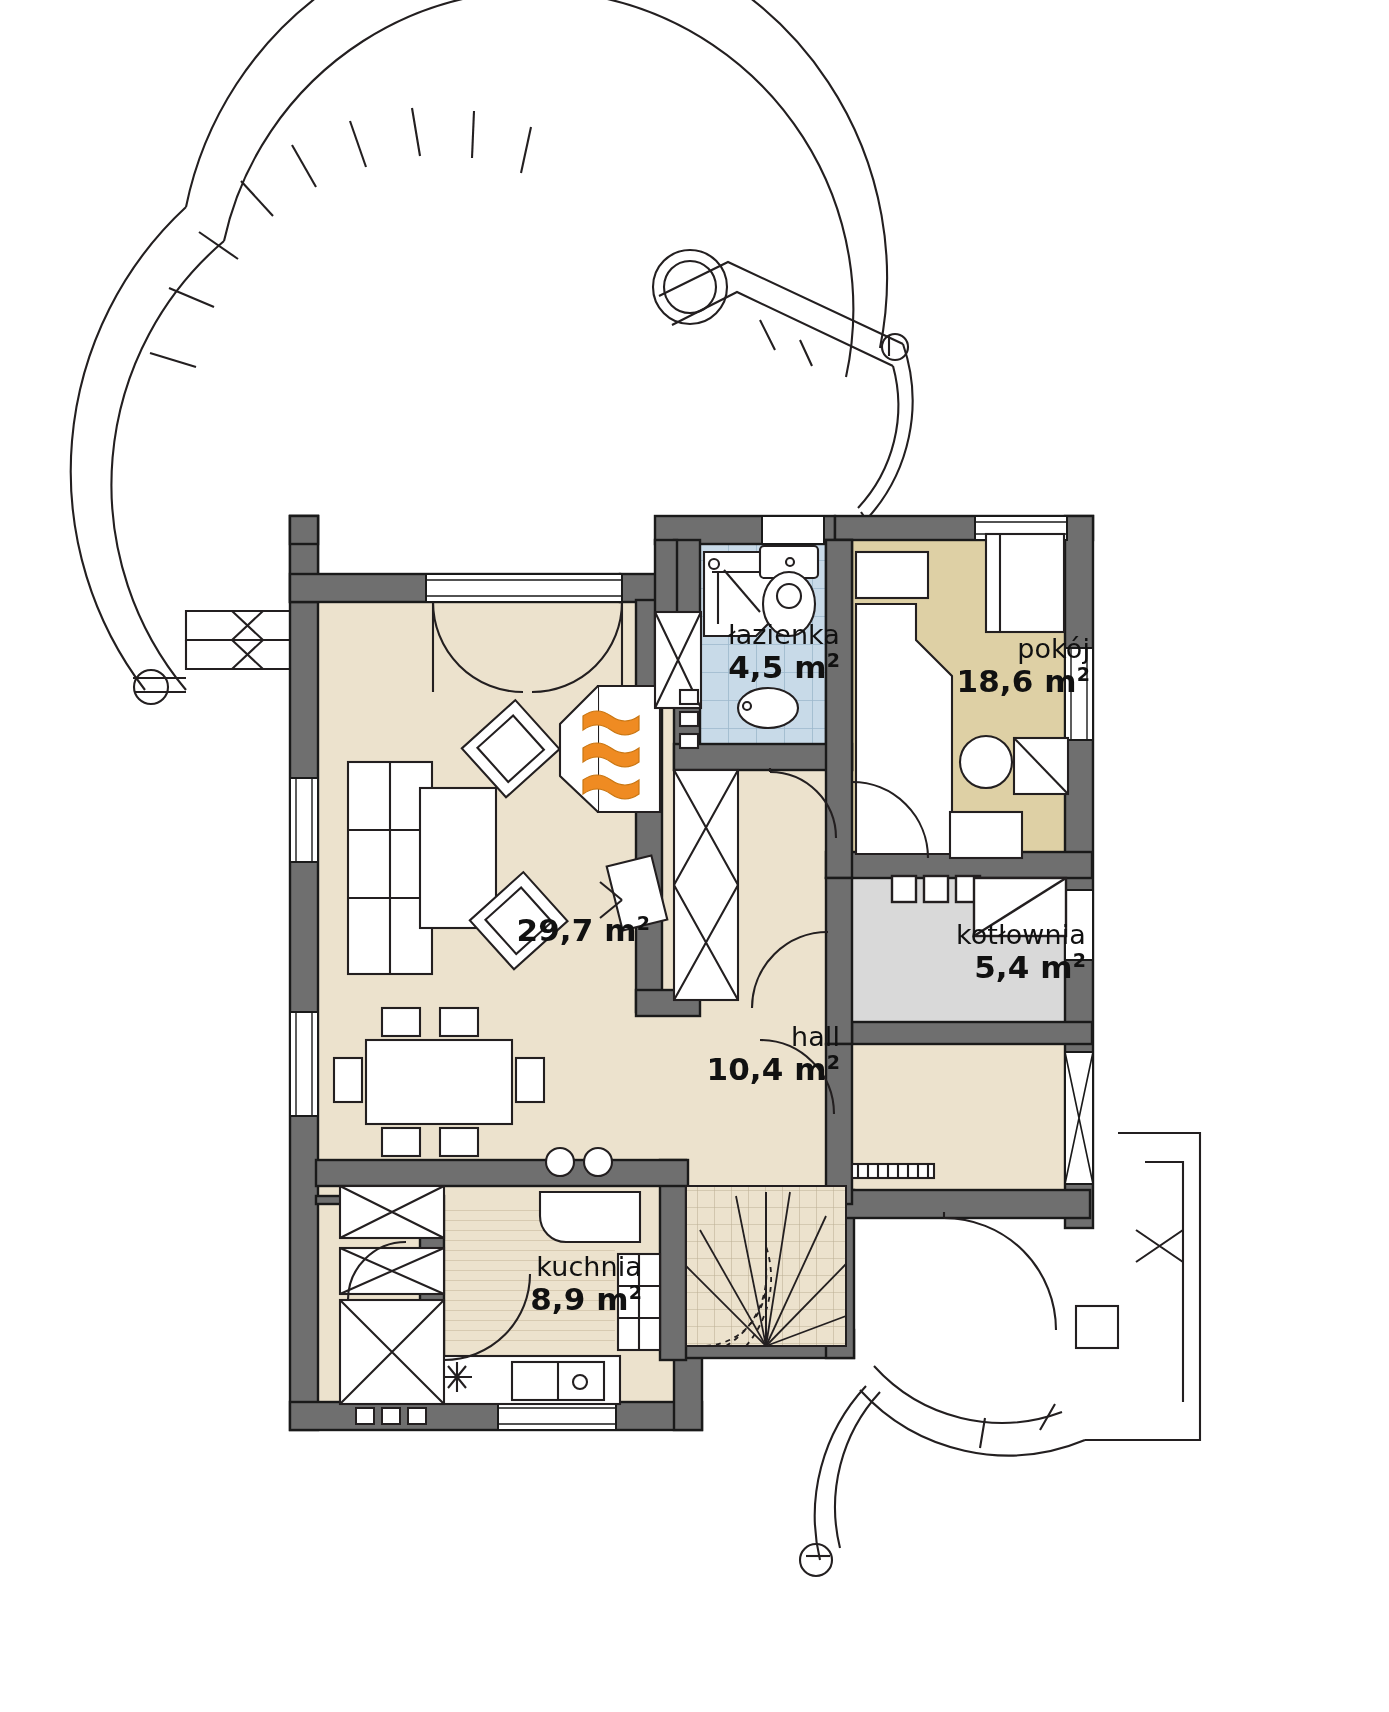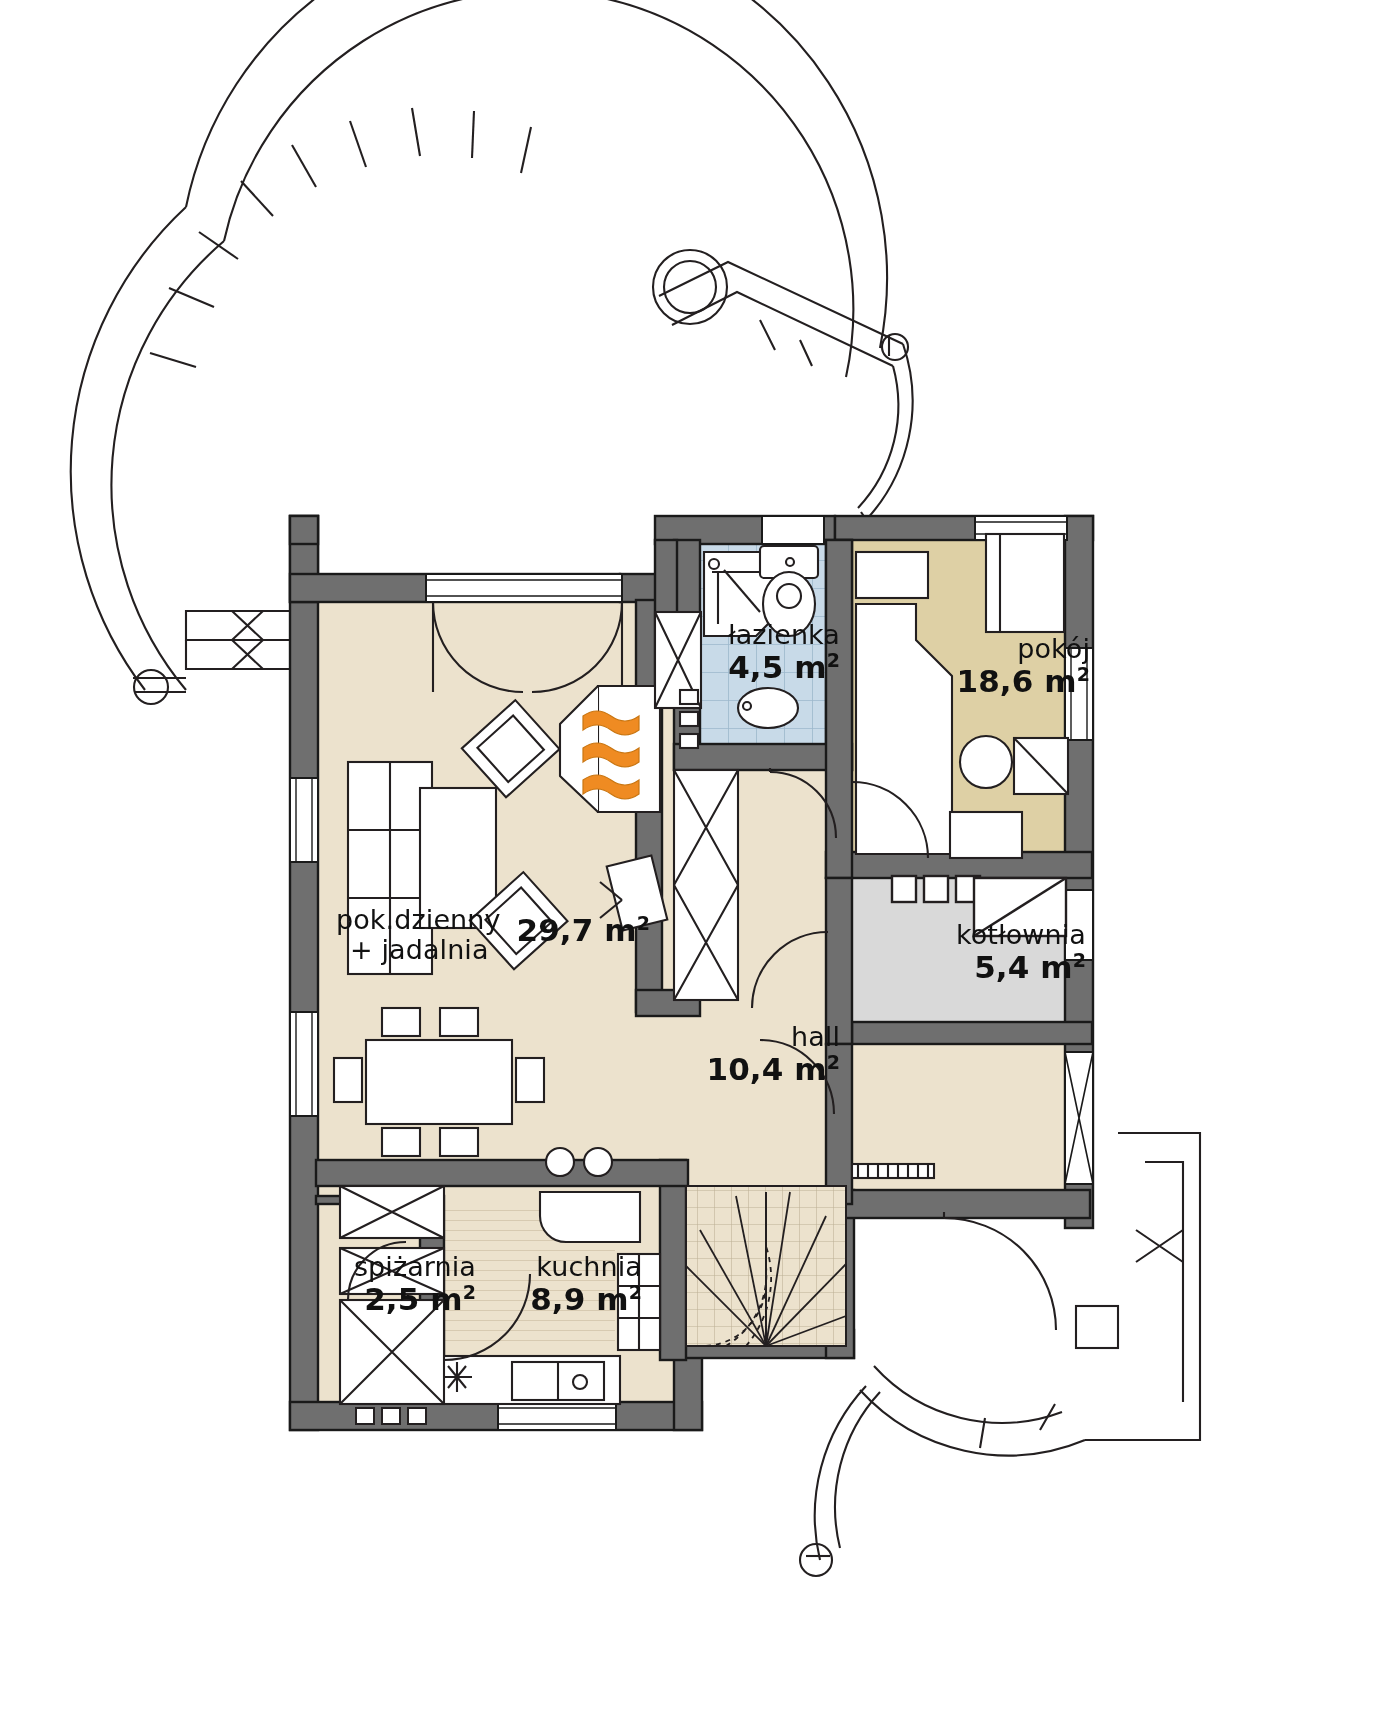--- a/index.html
+++ b/index.html
@@ -329,24 +329,20 @@
     <path d="M348 1300 A58 58 0 0 1 406 1358" transform="rotate(-90 348 1300)"></path>
   </g>
 
   <g fill="#ffffff" stroke="#231f20" stroke-width="2">
     <rect x="356" y="1408" width="18" height="16"></rect>
     <rect x="382" y="1408" width="18" height="16"></rect>
     <rect x="408" y="1408" width="18" height="16"></rect>
   </g>
 </svg>
 
-<div class="lbl" style="left:300px;top:905px;width:300px;text-align:left;">
-  <div class="nm" style="padding-left:36px;">pok.dzienny</div>
-  <div class="nm" style="padding-left:50px;">+ jadalnia</div>
-</div>
 <div class="lbl" style="left:470px;top:913px;width:180px;">
   <span class="ar"><span>29,7 m</span><sup>2</sup></span>
 </div>
 
 <div class="lbl" style="left:690px;top:620px;width:150px;">
   <div class="nm">łazienka</div>
   <div class="ar"><span>4,5 m</span><sup>2</sup></div>
 </div>
 
 <div class="lbl" style="left:900px;top:634px;width:190px;">
@@ -363,18 +359,14 @@
 <div class="lbl" style="left:620px;top:1022px;width:220px;">
   <div class="nm">hall</div>
   <div class="ar"><span>10,4 m</span><sup>2</sup></div>
 </div>
 
 <div class="lbl" style="left:452px;top:1252px;width:190px;">
   <div class="nm">kuchnia</div>
   <div class="ar"><span>8,9 m</span><sup>2</sup></div>
 </div>
 
-<div class="lbl" style="left:296px;top:1252px;width:180px;">
-  <div class="nm">spiżarnia</div>
-  <div class="ar"><span>2,5 m</span><sup>2</sup></div>
-</div>
 
 </div>
 
 </body></html>

